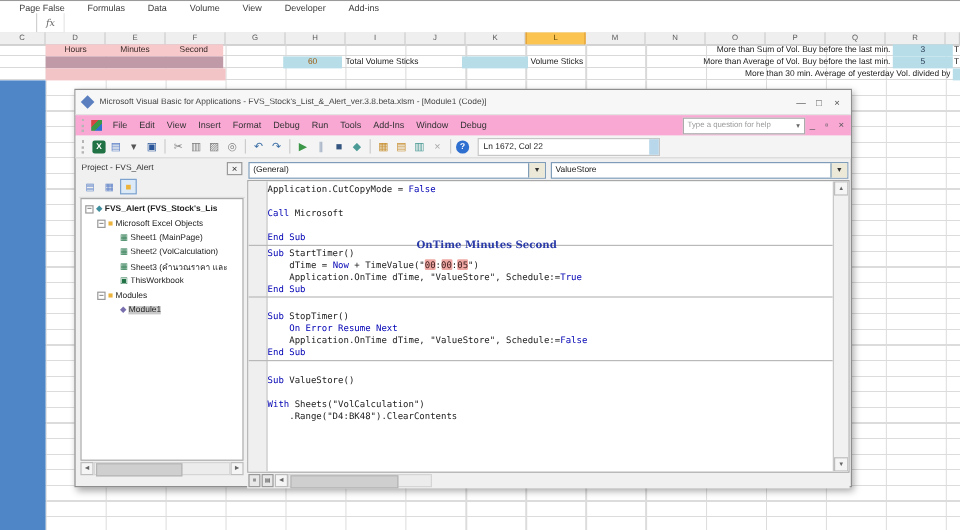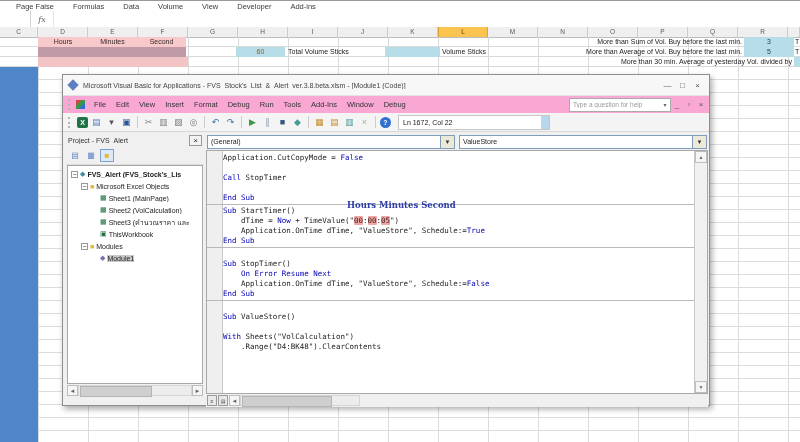--- a/index.html
+++ b/index.html
@@ -321,42 +321,42 @@
         <span class="combo">
           <span class="combotxt">ValueStore</span>
           <span class="combobtn">▼</span>
         </span>
       </div>
       <div class="codearea">
         <div class="marginbar"></div>
         <div class="codetext" id="codetext">
             <div class="cline"><span class="nm">Application.CutCopyMode = </span><span class="kw">False</span></div>
             <div class="cline"></div>
-            <div class="cline"><span class="kw">Call</span><span class="nm"> StopTimer</span></div>
+            <div class="cline"><span class="kw">Call</span><span class="nm"> Microsoft</span></div>
             <div class="cline"></div>
             <div class="cline"><span class="kw">End Sub</span></div>
             <div class="csep"></div>
             <div class="cline"><span class="kw">Sub</span><span class="nm"> StartTimer()</span></div>
             <div class="cline"><span class="nm">    dTime = </span><span class="kw">Now</span><span class="nm"> + TimeValue("</span><span class="hl">00</span><span class="nm">:</span><span class="hl">00</span><span class="nm">:</span><span class="hl">05</span><span class="nm">")</span></div>
             <div class="cline"><span class="nm">    Application.OnTime dTime, "ValueStore", Schedule:=</span><span class="kw">True</span></div>
             <div class="cline"><span class="kw">End Sub</span></div>
             <div class="csep"></div>
             <div class="cline"></div>
             <div class="cline"><span class="kw">Sub</span><span class="nm"> StopTimer()</span></div>
             <div class="cline"><span class="nm">    </span><span class="kw">On Error Resume Next</span></div>
             <div class="cline"><span class="nm">    Application.OnTime dTime, "ValueStore", Schedule:=</span><span class="kw">False</span></div>
             <div class="cline"><span class="kw">End Sub</span></div>
             <div class="csep"></div>
             <div class="cline"></div>
             <div class="cline"><span class="kw">Sub</span><span class="nm"> ValueStore()</span></div>
             <div class="cline"></div>
             <div class="cline"><span class="kw">With</span><span class="nm"> Sheets("VolCalculation")</span></div>
             <div class="cline"><span class="nm">    .Range("D4:BK48").ClearContents</span></div>
           </div>
-        <div class="annot">Hours Minutes Second</div>
+        <div class="annot">OnTime Minutes Second</div>
         <div class="vscroll">
           <div class="vs-up">▲</div>
           <div class="vs-dn">▼</div>
         </div>
       </div>
       <div class="codebottom">
         <span class="viewbtn">≡</span>
         <span class="viewbtn">▤</span>
         <span class="sbtn">◄</span>
         <span class="strack" style="max-width:120px">

